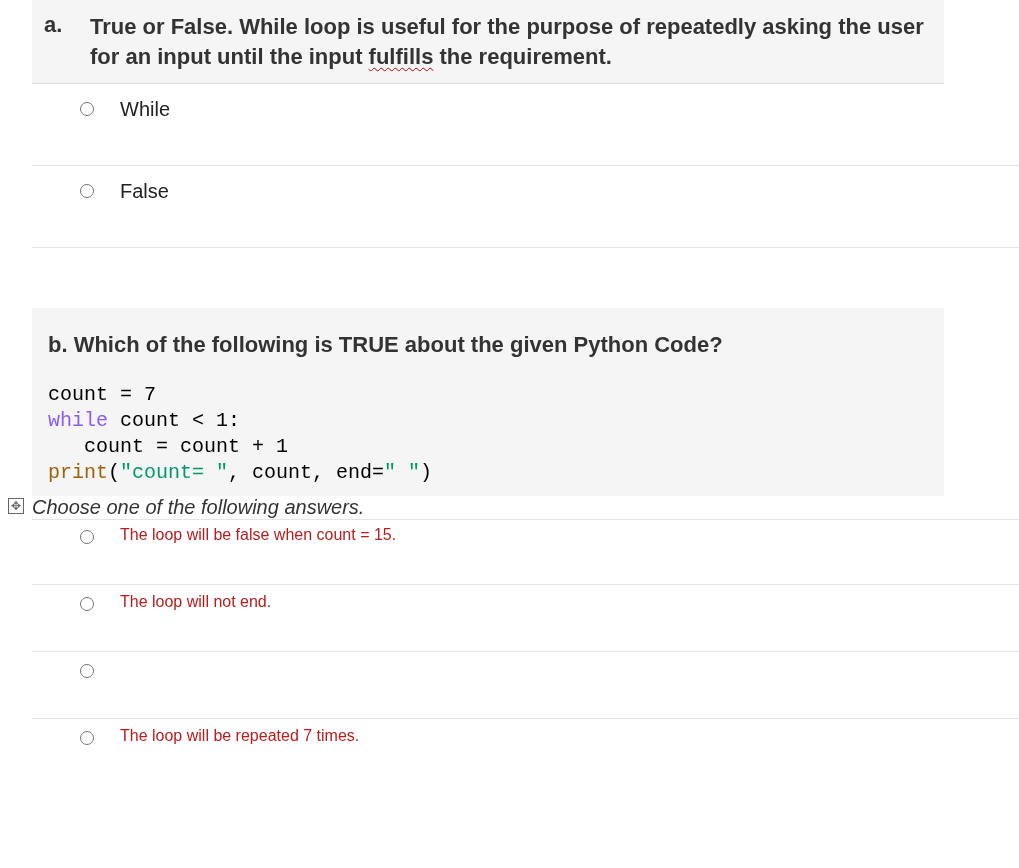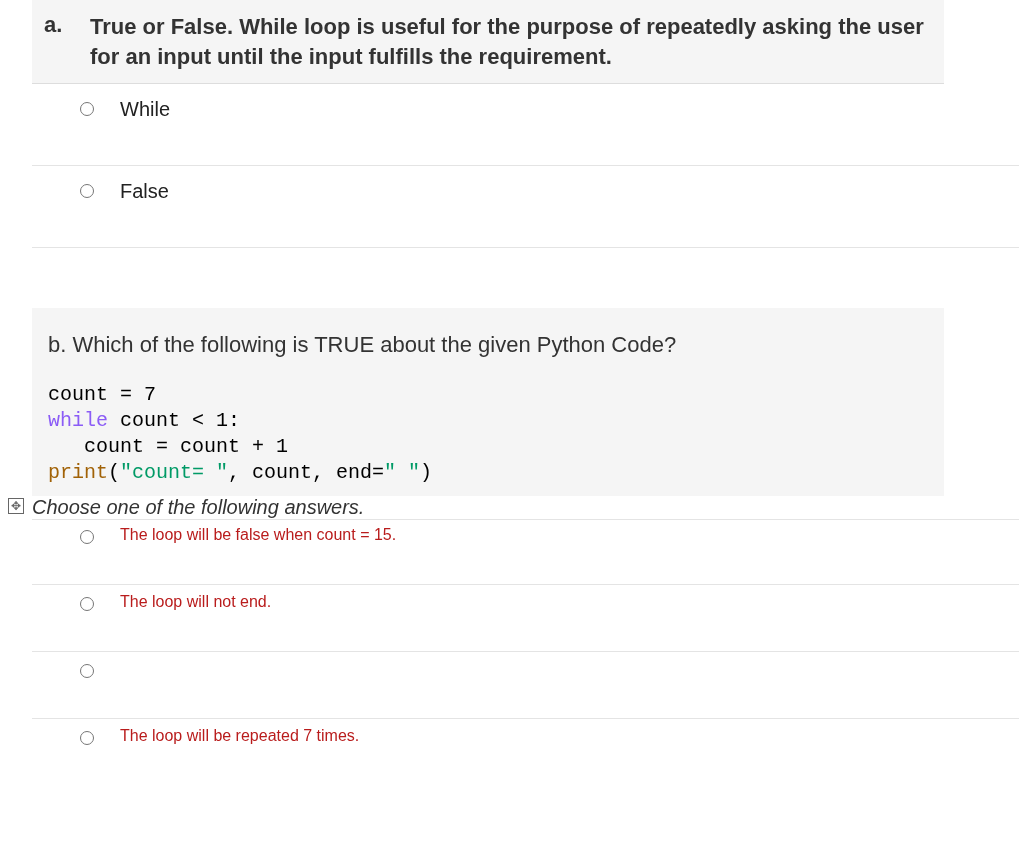--- a/index.html
+++ b/index.html
@@ -28,20 +28,21 @@
       font-weight: bold;
       color: #333;
     }
     .question-header-a .text {
       font-size: 22px;
       font-weight: bold;
       color: #333;
       line-height: 1.35;
     }
     .fulfills {
+      text-decoration: underline;
       text-decoration-color: #cc0000;
       text-decoration-style: wavy;
       text-decoration-thickness: 1px;
       text-underline-offset: 3px;
     }
     .option-row {
       display: flex;
       align-items: flex-start;
       padding: 14px 12px 44px 48px;
       border-bottom: 1px solid #e4e4e4;
@@ -65,21 +66,21 @@
       margin-left: 32px;
     }
     .question-header-b {
       background: #f5f5f5;
       padding: 24px 16px 10px 16px;
       margin-left: 32px;
       margin-right: 75px;
     }
     .question-header-b .title {
       font-size: 22px;
-      font-weight: normal;
+      font-weight: bold;
       color: #333;
       margin-bottom: 24px;
     }
     .code-block {
       font-family: "Courier New", Courier, monospace;
       font-size: 20px;
       line-height: 1.3;
       color: #000;
       white-space: pre;
     }

